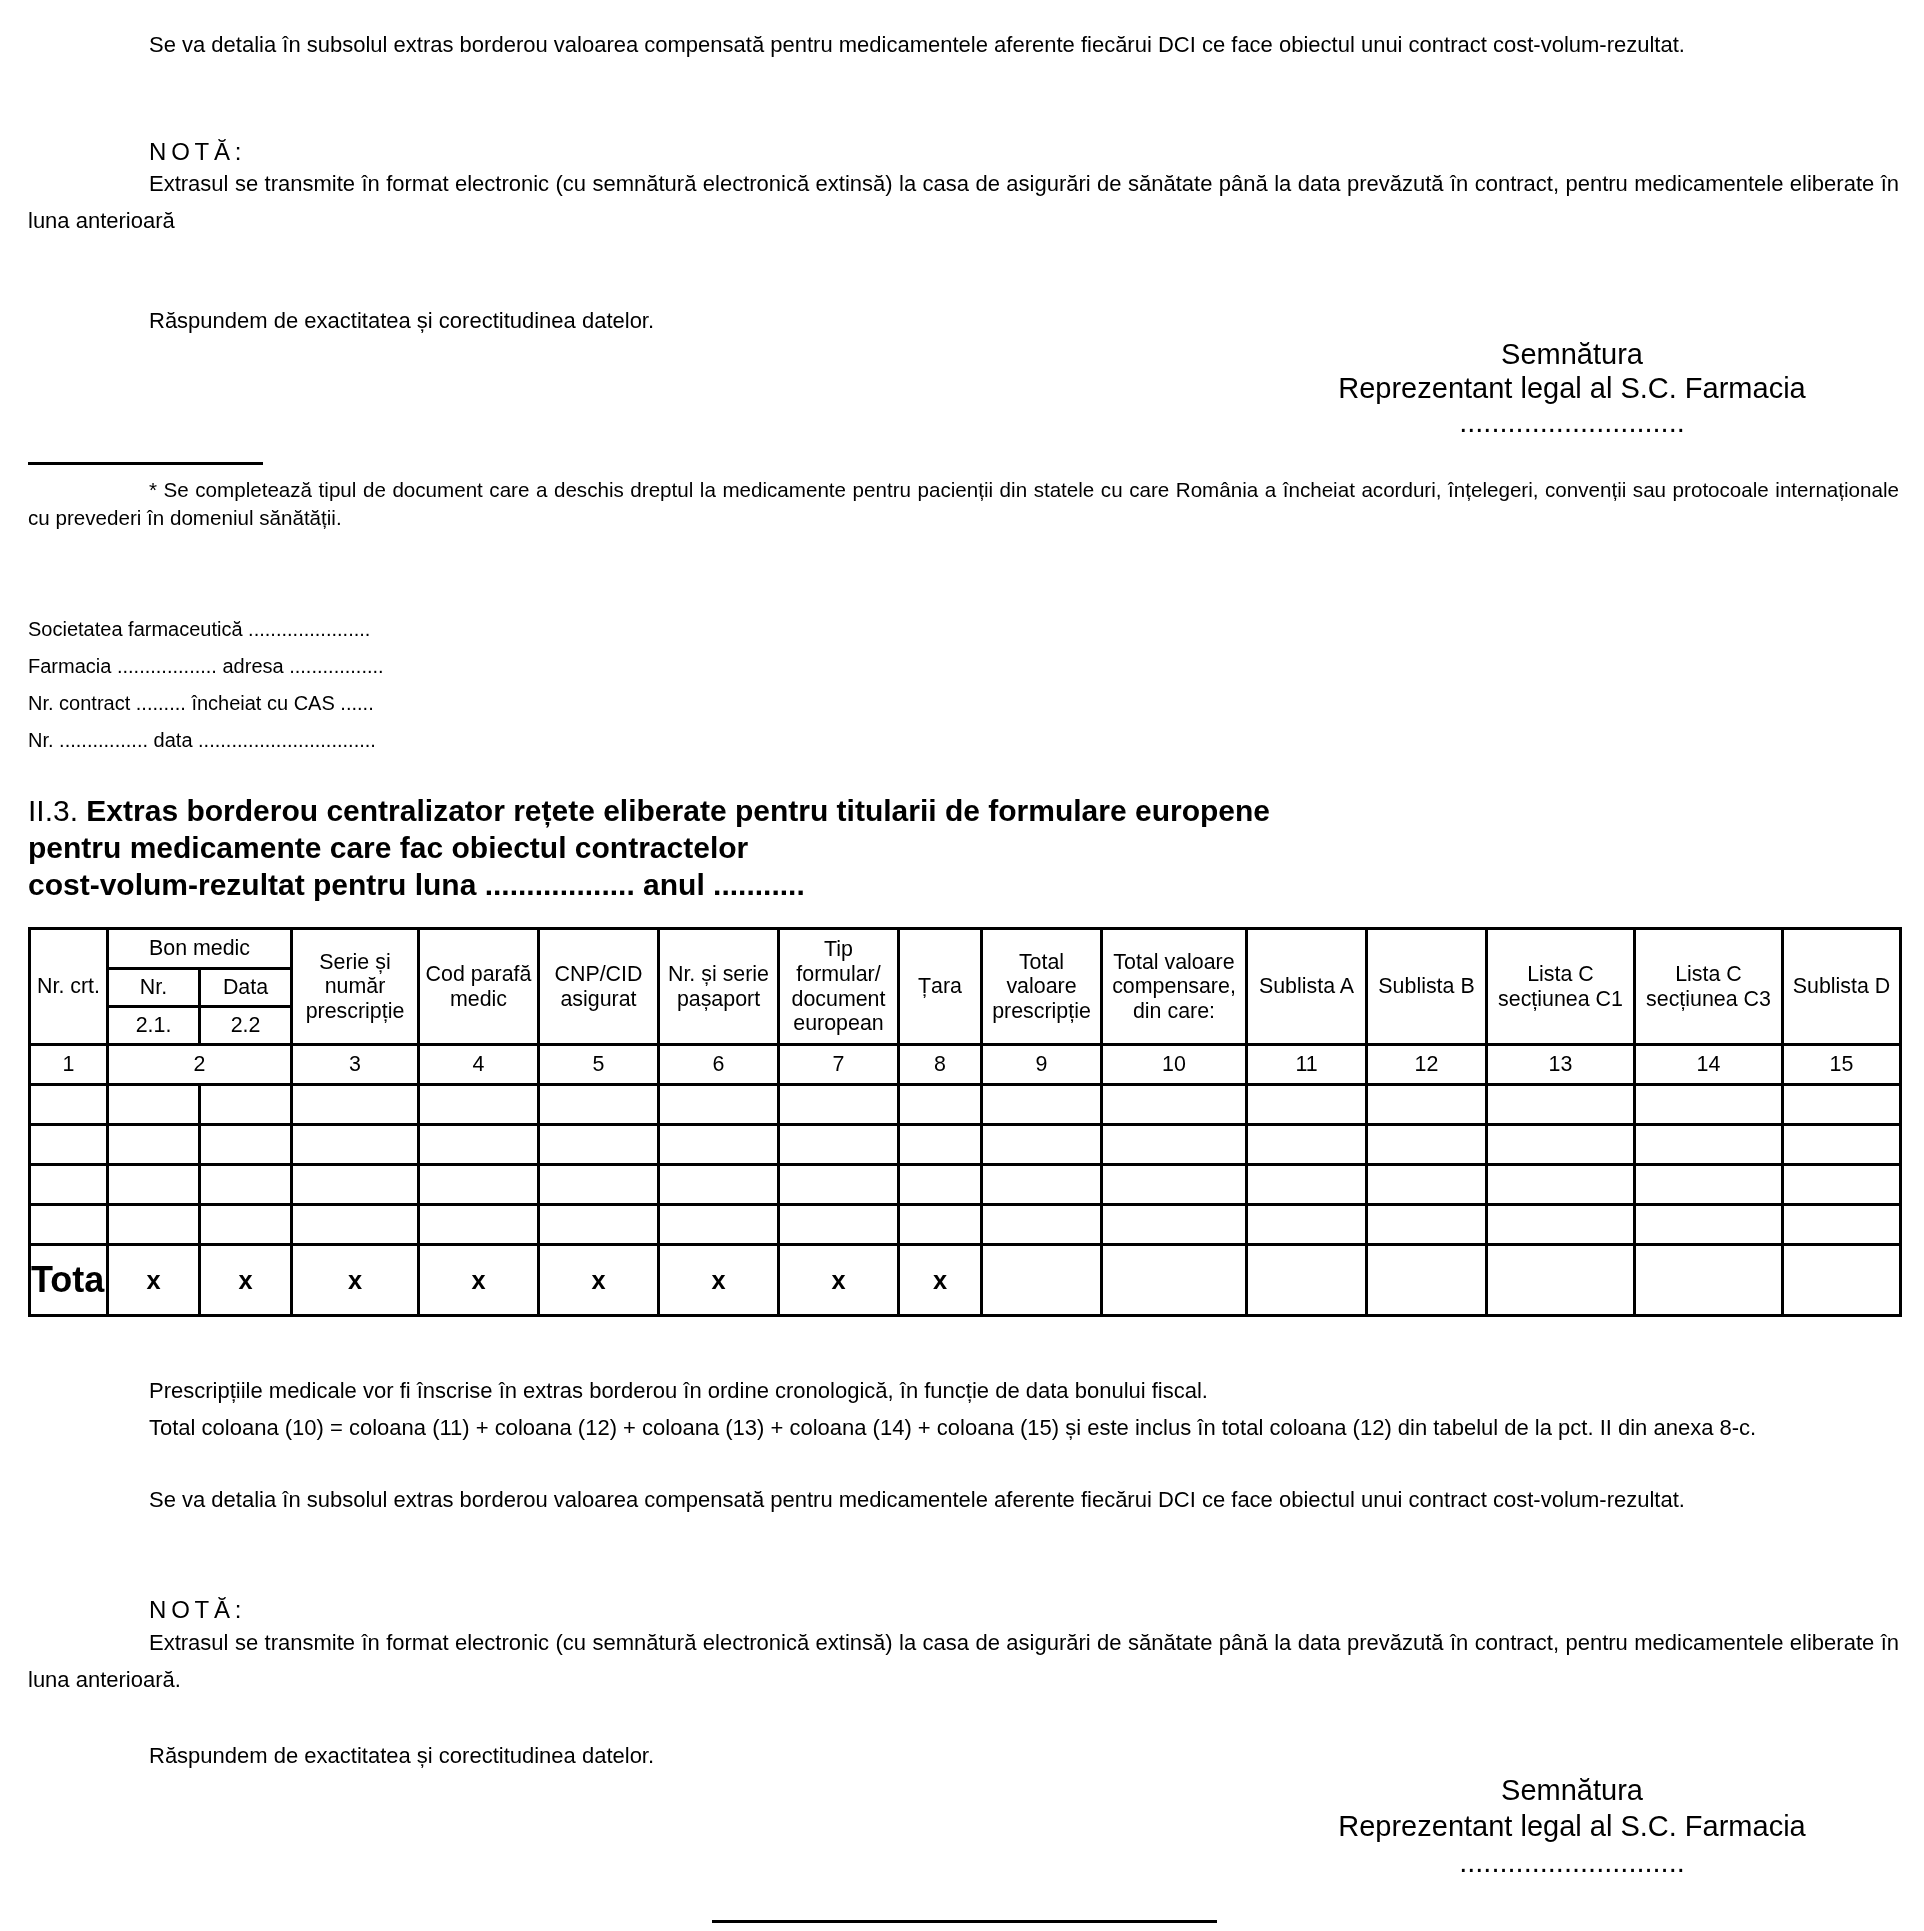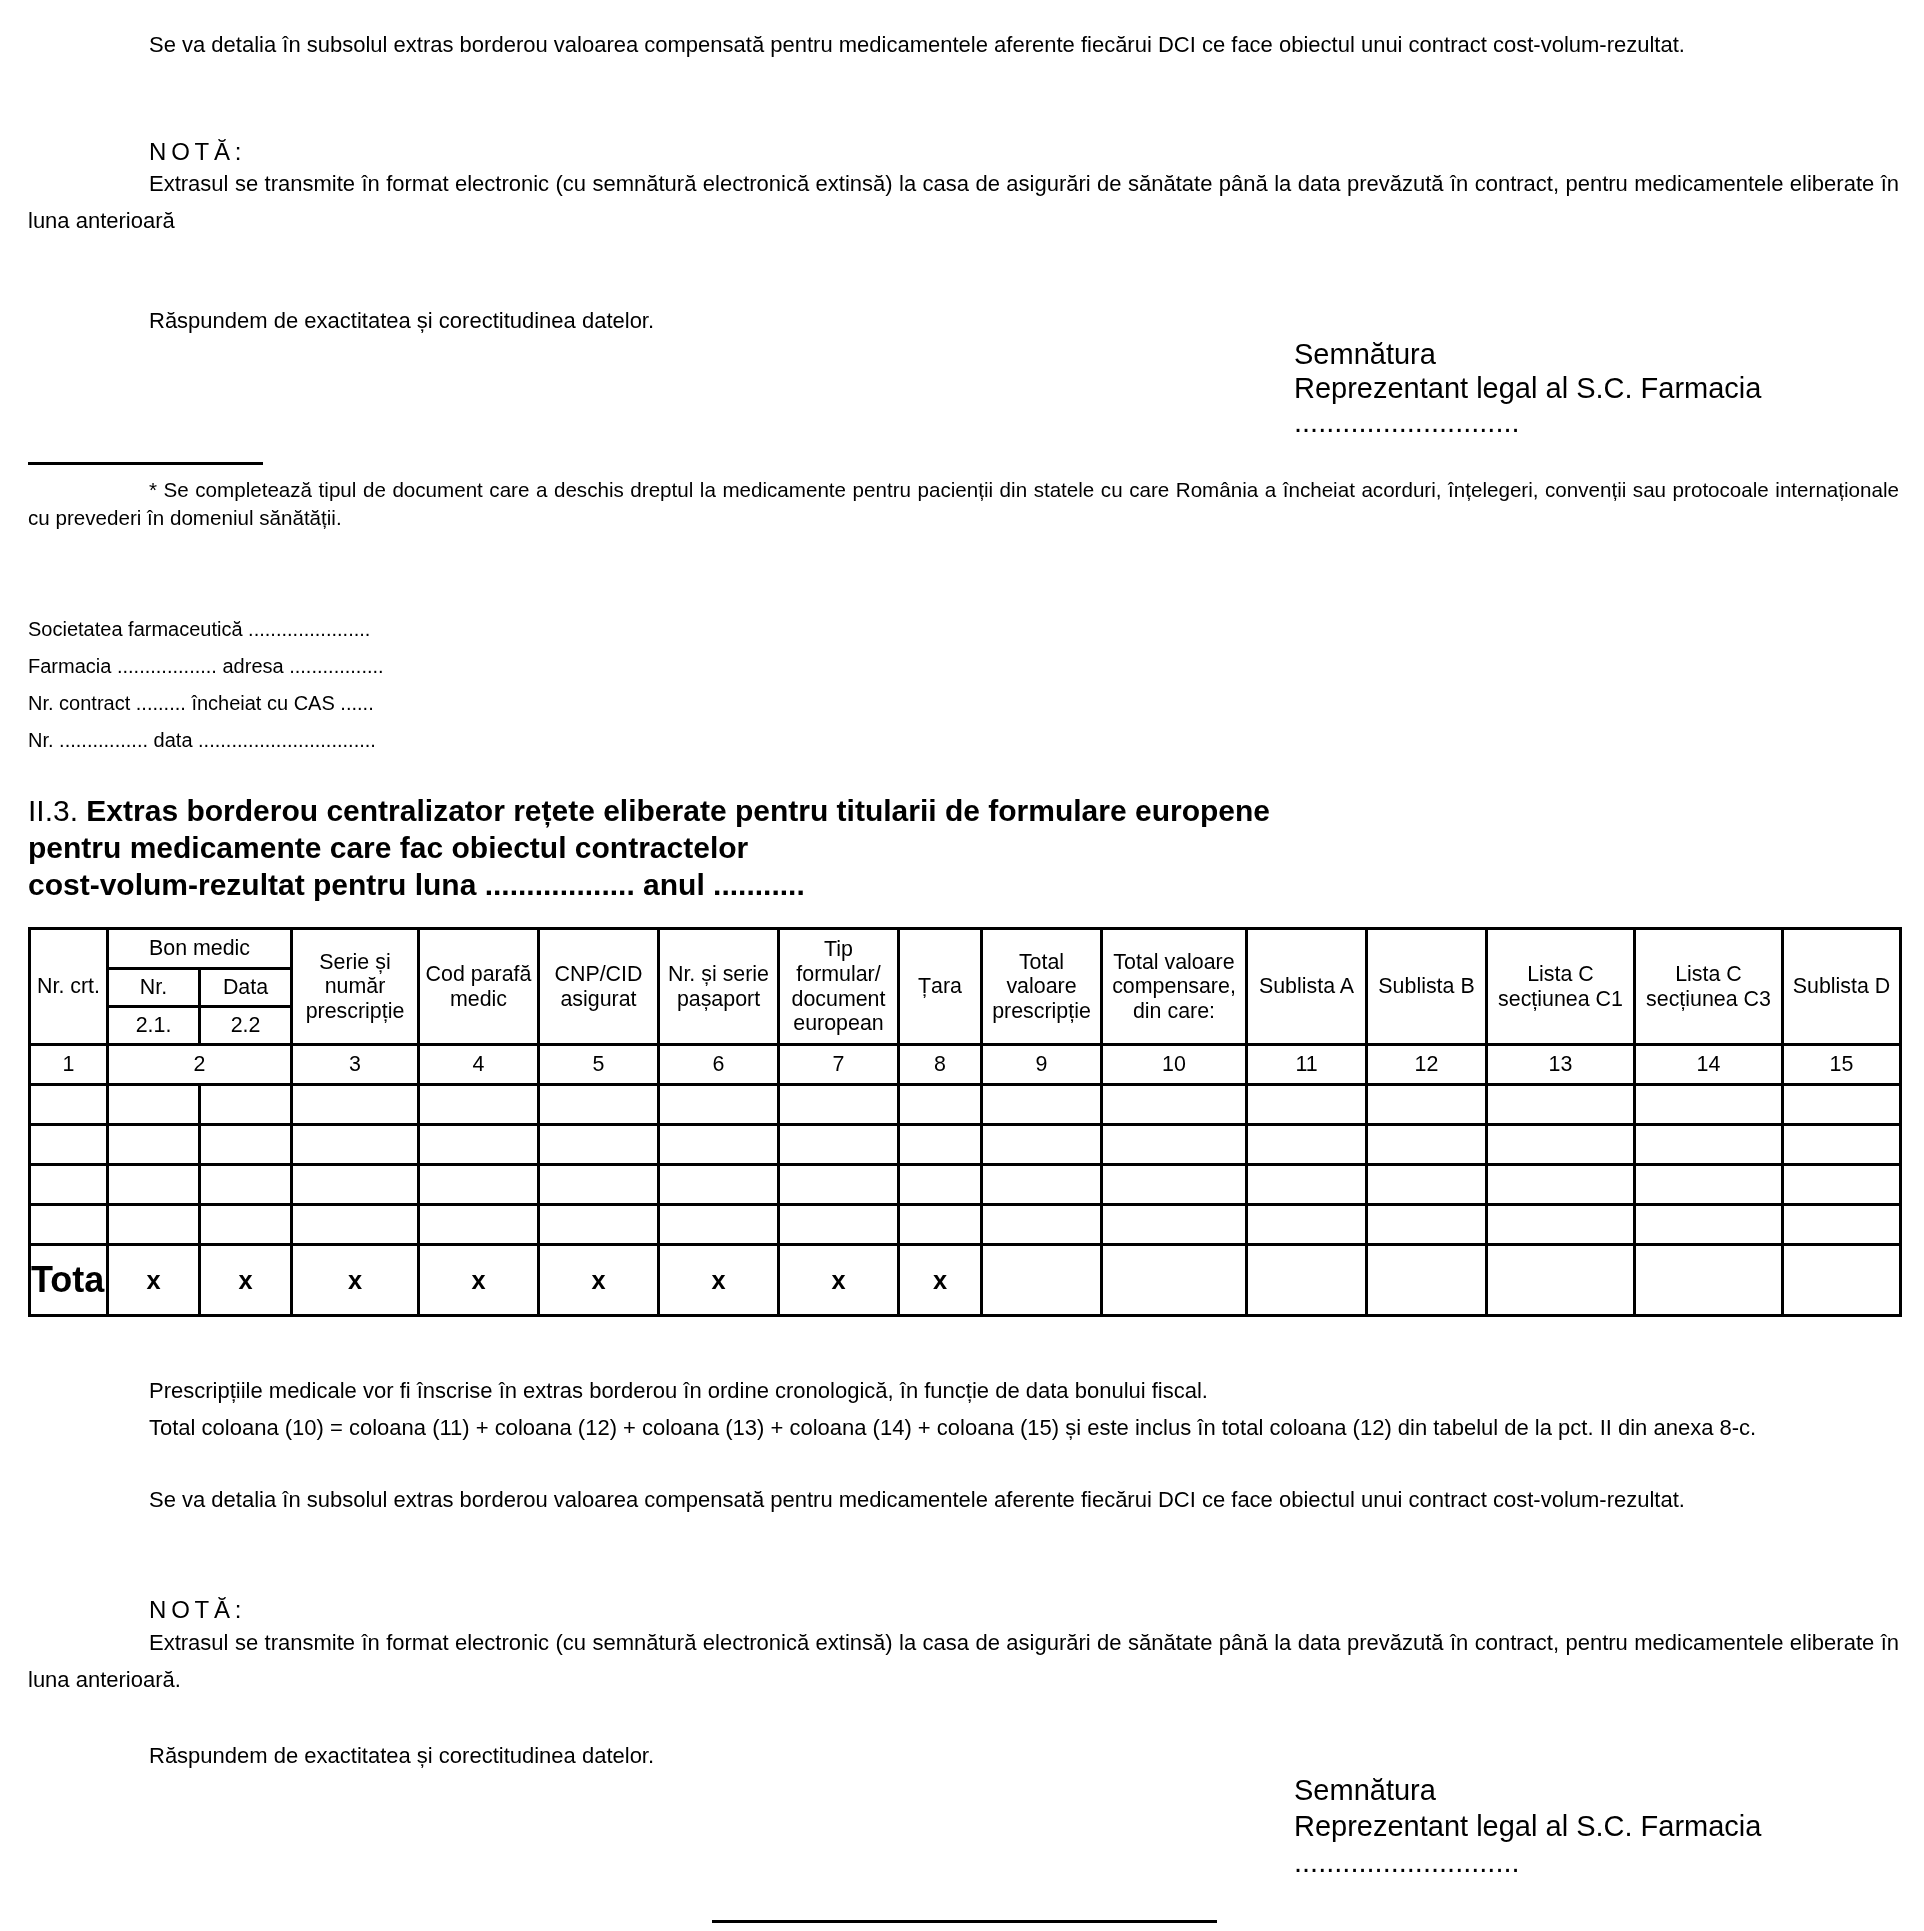--- a/index.html
+++ b/index.html
@@ -4,21 +4,21 @@
 <style>
   html, body { margin:0; padding:0; background:#ffffff; }
   body {
     width:1925px; height:1931px; position:relative; overflow:hidden;
     font-family:"Liberation Sans", sans-serif; color:#000;
   }
   .abs { position:absolute; }
   .p { font-size:22px; line-height:37px; text-align:justify; }
   .p .ind { display:inline-block; width:121px; }
   .nota { font-size:24px; letter-spacing:4.8px; }
-  .sig { text-align:left; font-size:29px; line-height:34px; }
+  .sig { text-align:center; font-size:29px; line-height:34px; }
   .foot { font-size:20.6px; line-height:28px; text-align:justify; }
   .meta { font-size:20px; line-height:37px; }
   .title { font-size:30px; line-height:37px; font-weight:bold; }
   .title .plain { font-weight:normal; }
   .rule { background:#000; height:3.2px; }
 
   table.form {
     position:absolute; left:28px; top:927px; width:1871px;
     border-collapse:collapse; table-layout:fixed;
     font-size:21.4px; line-height:24.6px;

